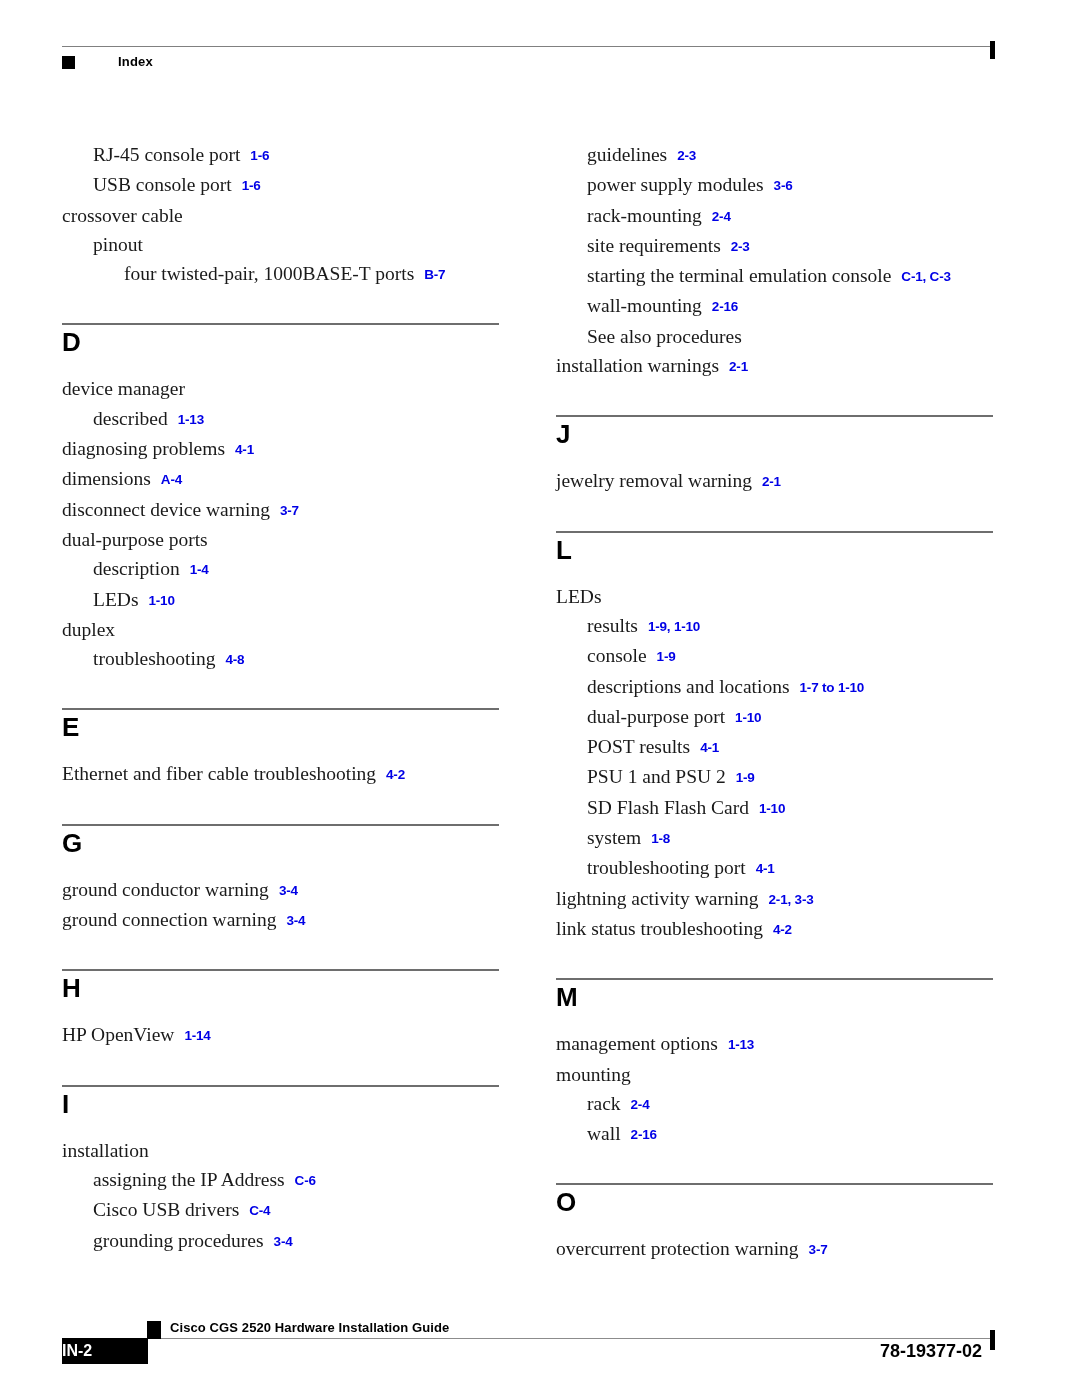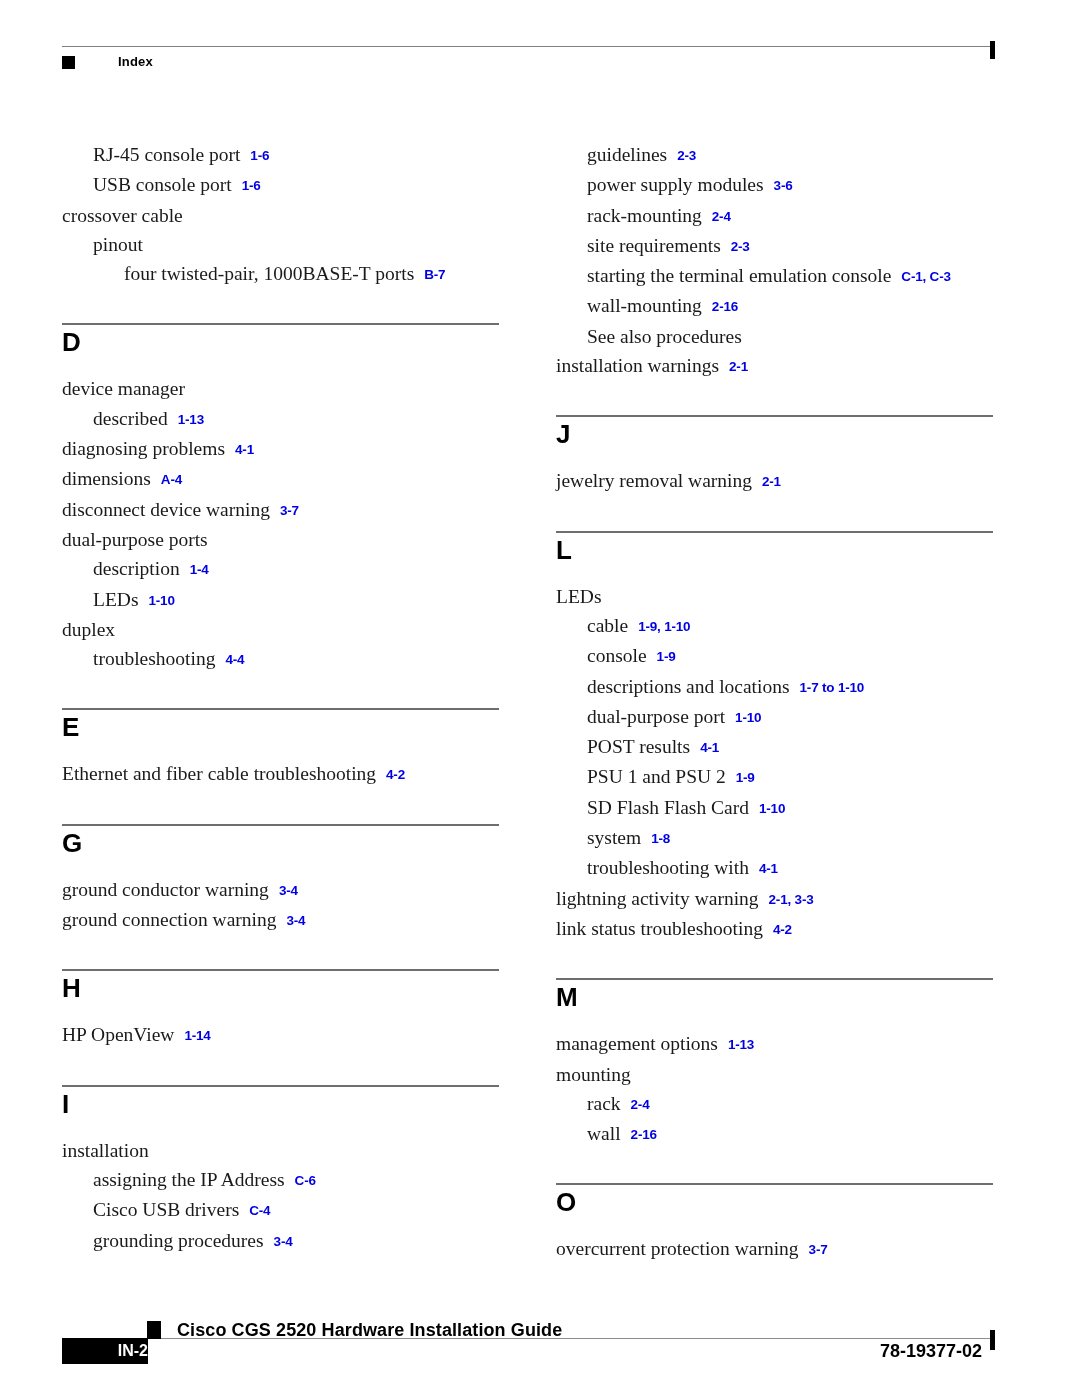--- a/index.html
+++ b/index.html
@@ -155,30 +155,30 @@
     left: 0px;
     top: 28px;
     width: 86px;
     height: 26px;
     background: #000000;
     color: #ffffff;
     font-family: "Liberation Sans", "DejaVu Sans", sans-serif;
     font-weight: bold;
     font-size: 16px;
     line-height: 26px;
-    text-align: right;
+    text-align: left;
     letter-spacing: 0px;
   }
   .footer-title {
     position: absolute;
-    left: 115px;
+    left: 108px;
     top: 10px;
     font-family: "Liberation Sans", "DejaVu Sans", sans-serif;
     font-weight: bold;
-    font-size: 18px;
+    font-size: 13px;
     letter-spacing: 0.1px;
     color: #000000;
     white-space: nowrap;
   }
   .footer-docnum {
     position: absolute;
     right: 12px;
     top: 31px;
     font-family: "Liberation Sans", "DejaVu Sans", sans-serif;
     font-weight: bold;
@@ -211,21 +211,21 @@
         <div class="section-letter">D</div>
         <div class="entry lvl0"><span class="entry-text">device manager</span></div>
         <div class="entry lvl1"><span class="entry-text">described</span><span class="entry-ref">1-13</span></div>
         <div class="entry lvl0"><span class="entry-text">diagnosing problems</span><span class="entry-ref">4-1</span></div>
         <div class="entry lvl0"><span class="entry-text">dimensions</span><span class="entry-ref">A-4</span></div>
         <div class="entry lvl0"><span class="entry-text">disconnect device warning</span><span class="entry-ref">3-7</span></div>
         <div class="entry lvl0"><span class="entry-text">dual-purpose ports</span></div>
         <div class="entry lvl1"><span class="entry-text">description</span><span class="entry-ref">1-4</span></div>
         <div class="entry lvl1"><span class="entry-text">LEDs</span><span class="entry-ref">1-10</span></div>
         <div class="entry lvl0"><span class="entry-text">duplex</span></div>
-        <div class="entry lvl1"><span class="entry-text">troubleshooting</span><span class="entry-ref">4-4</span></div>
+        <div class="entry lvl1"><span class="entry-text">troubleshooting</span><span class="entry-ref">4-8</span></div>
       </div>
       <div class="index-block">
         <div class="section-divider"></div>
         <div class="section-letter">E</div>
         <div class="entry lvl0"><span class="entry-text">Ethernet and fiber cable troubleshooting</span><span class="entry-ref">4-2</span></div>
       </div>
       <div class="index-block">
         <div class="section-divider"></div>
         <div class="section-letter">G</div>
         <div class="entry lvl0"><span class="entry-text">ground conductor warning</span><span class="entry-ref">3-4</span></div>
@@ -258,29 +258,29 @@
       </div>
       <div class="index-block">
         <div class="section-divider"></div>
         <div class="section-letter">J</div>
         <div class="entry lvl0"><span class="entry-text">jewelry removal warning</span><span class="entry-ref">2-1</span></div>
       </div>
       <div class="index-block">
         <div class="section-divider"></div>
         <div class="section-letter">L</div>
         <div class="entry lvl0"><span class="entry-text">LEDs</span></div>
-        <div class="entry lvl1"><span class="entry-text">cable</span><span class="entry-ref">1-9, 1-10</span></div>
+        <div class="entry lvl1"><span class="entry-text">results</span><span class="entry-ref">1-9, 1-10</span></div>
         <div class="entry lvl1"><span class="entry-text">console</span><span class="entry-ref">1-9</span></div>
         <div class="entry lvl1"><span class="entry-text">descriptions and locations</span><span class="entry-ref">1-7 to 1-10</span></div>
         <div class="entry lvl1"><span class="entry-text">dual-purpose port</span><span class="entry-ref">1-10</span></div>
         <div class="entry lvl1"><span class="entry-text">POST results</span><span class="entry-ref">4-1</span></div>
         <div class="entry lvl1"><span class="entry-text">PSU 1 and PSU 2</span><span class="entry-ref">1-9</span></div>
         <div class="entry lvl1"><span class="entry-text">SD Flash Flash Card</span><span class="entry-ref">1-10</span></div>
         <div class="entry lvl1"><span class="entry-text">system</span><span class="entry-ref">1-8</span></div>
-        <div class="entry lvl1"><span class="entry-text">troubleshooting with</span><span class="entry-ref">4-1</span></div>
+        <div class="entry lvl1"><span class="entry-text">troubleshooting port</span><span class="entry-ref">4-1</span></div>
         <div class="entry lvl0"><span class="entry-text">lightning activity warning</span><span class="entry-ref">2-1, 3-3</span></div>
         <div class="entry lvl0"><span class="entry-text">link status troubleshooting</span><span class="entry-ref">4-2</span></div>
       </div>
       <div class="index-block">
         <div class="section-divider"></div>
         <div class="section-letter">M</div>
         <div class="entry lvl0"><span class="entry-text">management options</span><span class="entry-ref">1-13</span></div>
         <div class="entry lvl0"><span class="entry-text">mounting</span></div>
         <div class="entry lvl1"><span class="entry-text">rack</span><span class="entry-ref">2-4</span></div>
         <div class="entry lvl1"><span class="entry-text">wall</span><span class="entry-ref">2-16</span></div>

